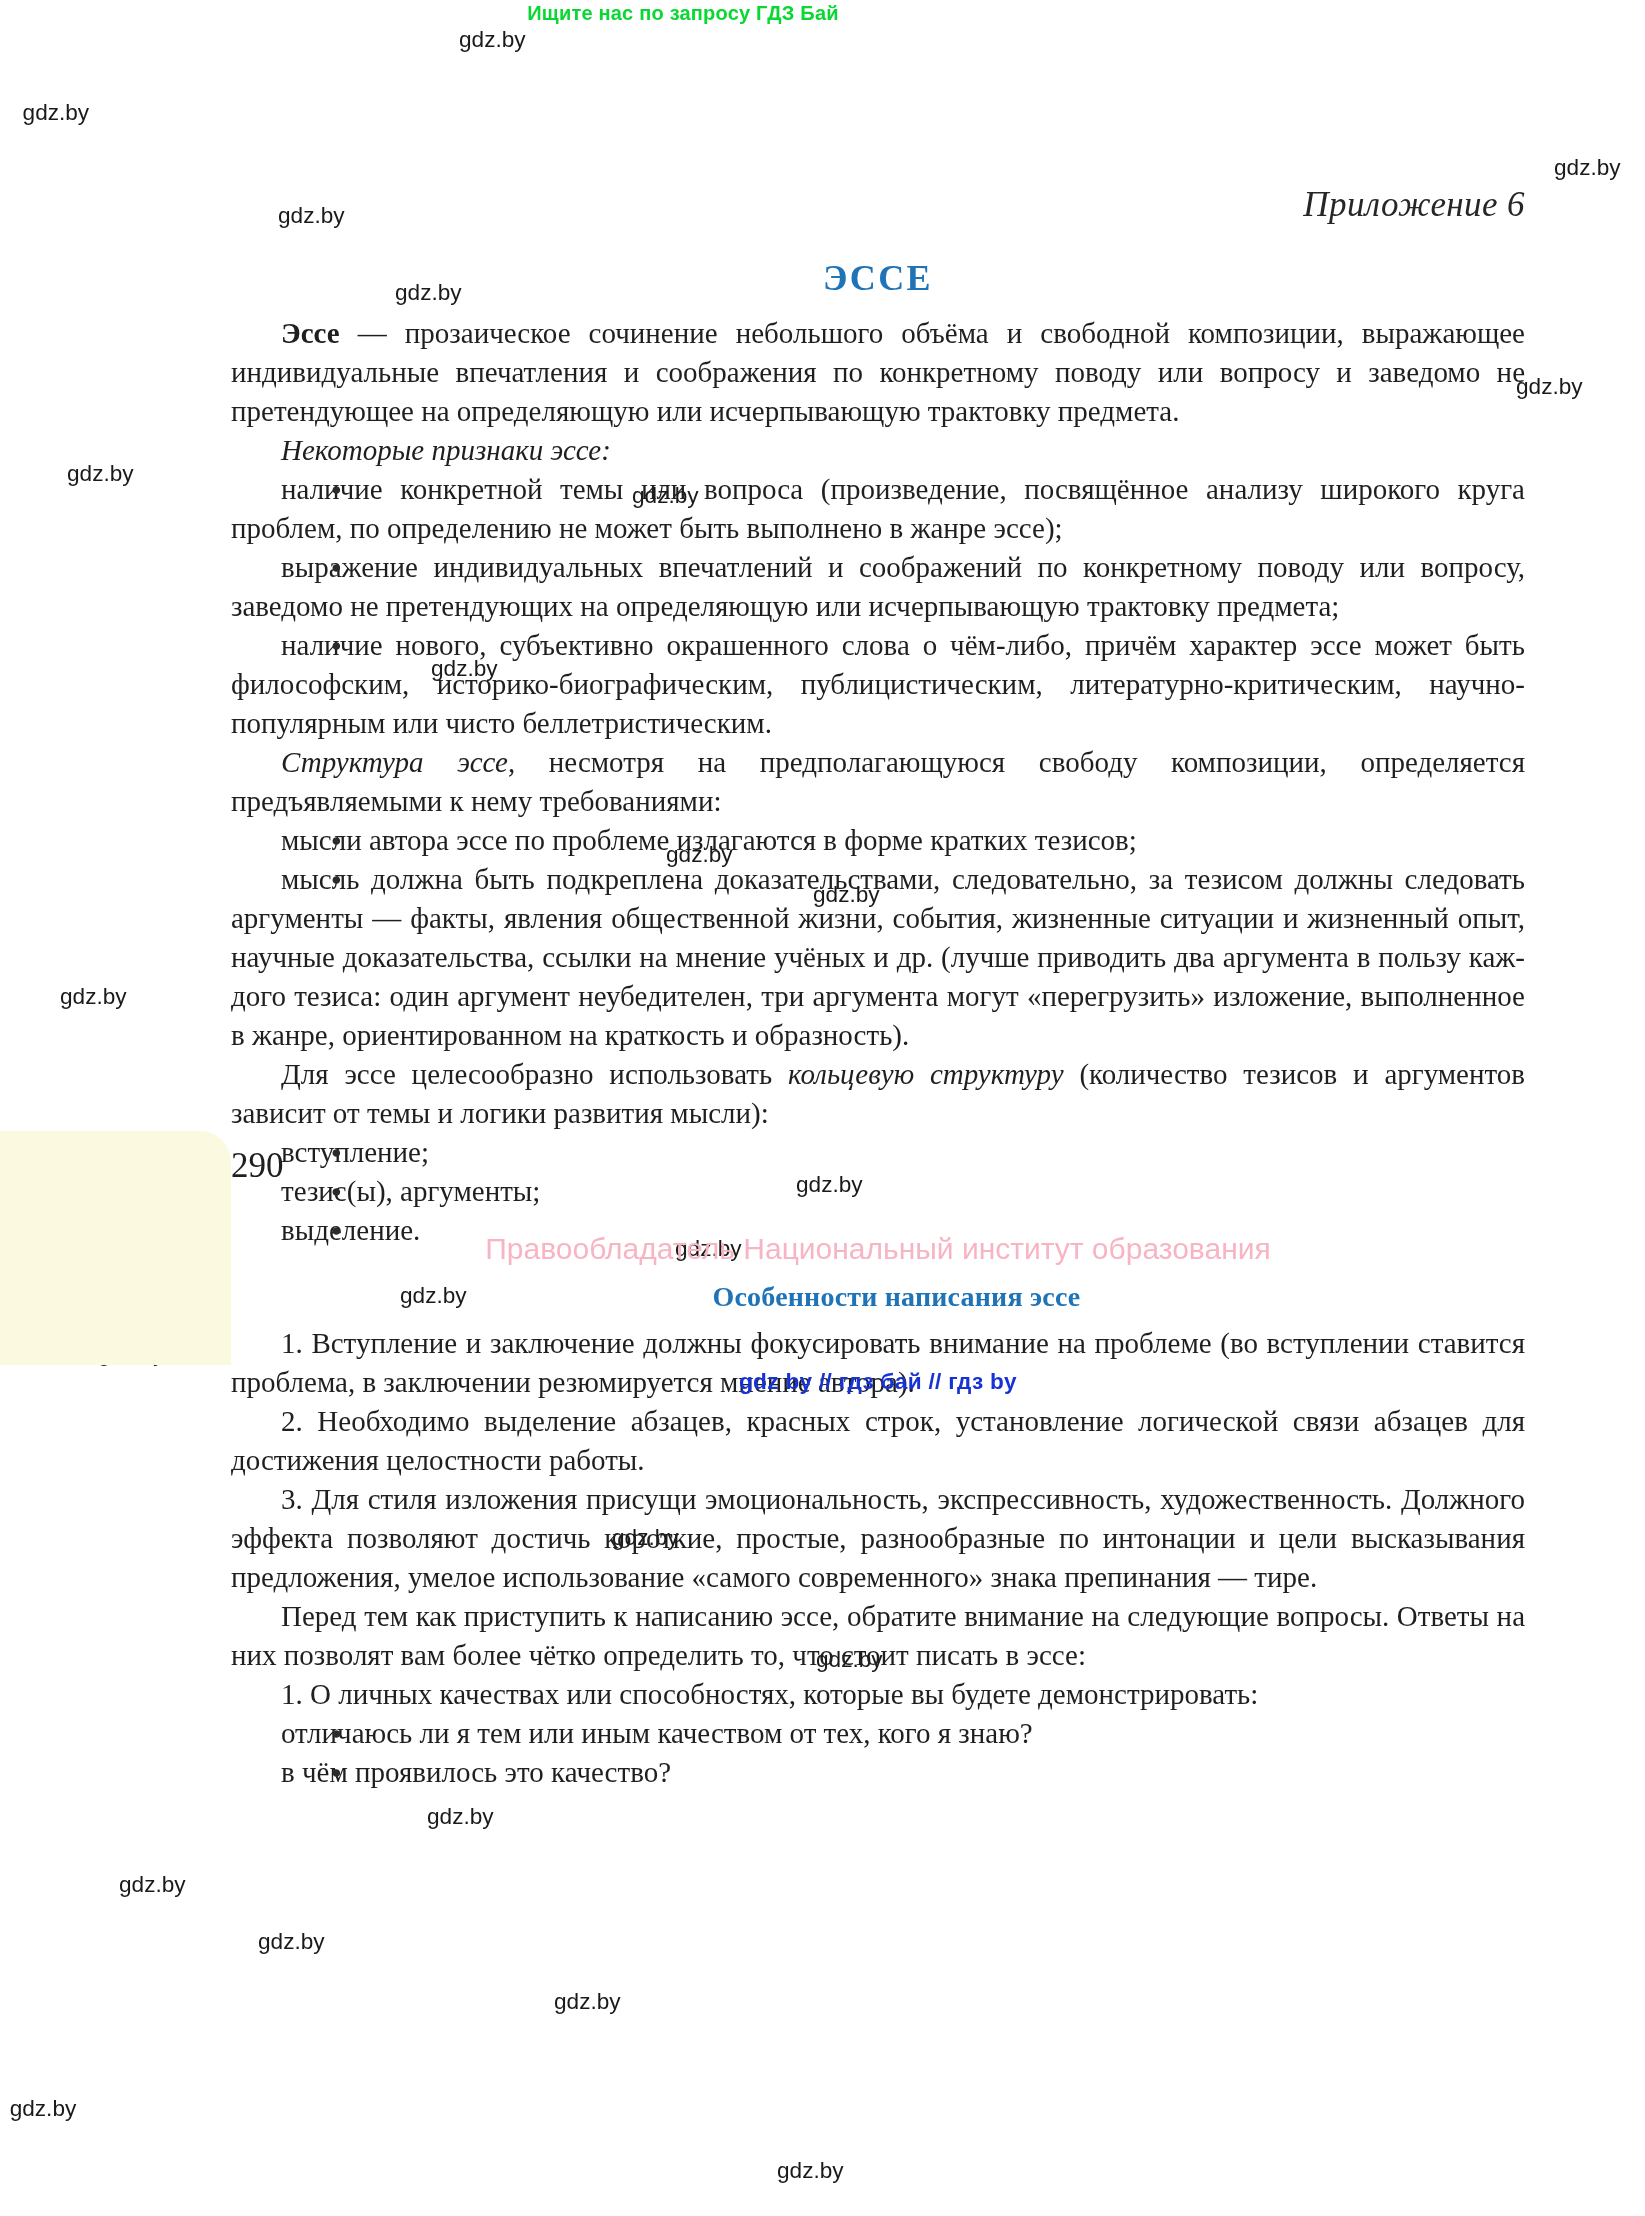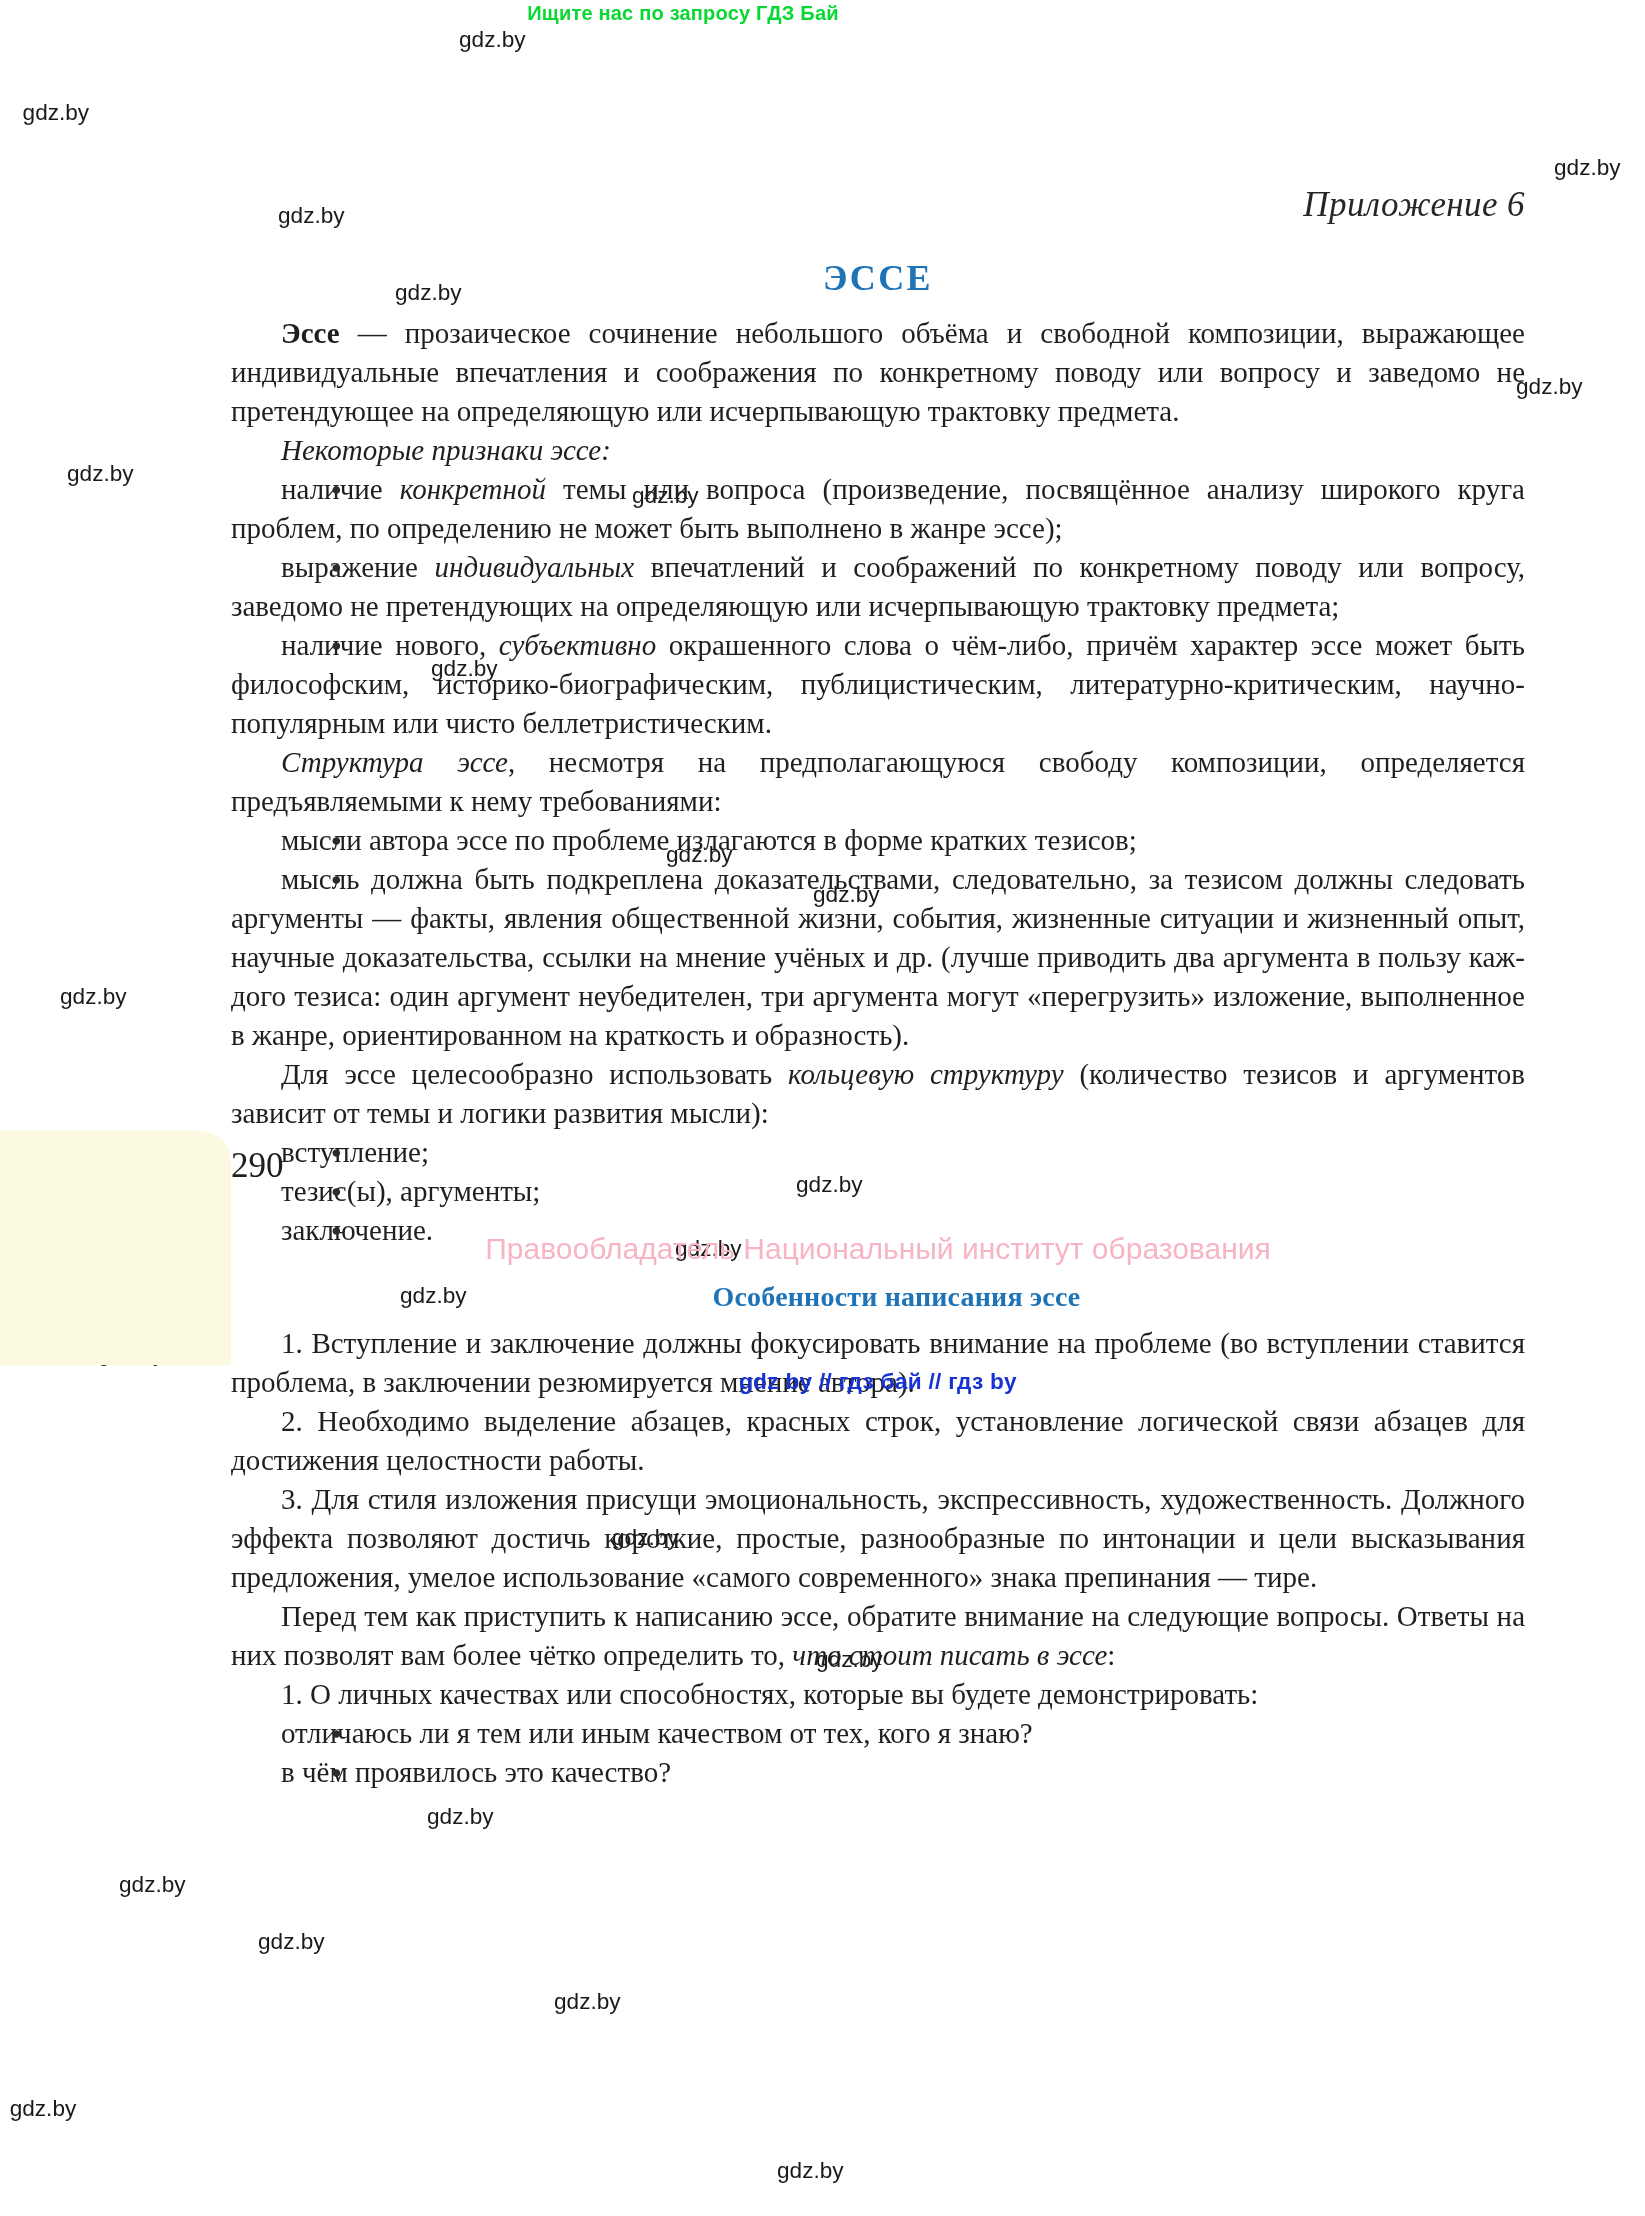--- a/index.html
+++ b/index.html
@@ -71,21 +71,21 @@
     margin: 0;
     font-size: 29px;
     line-height: 39px;
     color: #1f1f1f;
     text-align: justify;
     text-indent: 50px;
     hyphens: manual;
   }
 
   .lead { font-weight: 700; }
-  .it   { font-style: italic; }
+  .it   { }
   .bi   { font-style: italic; font-weight: 400; }
 
   ul.bullets {
     list-style: none;
     margin: 0;
     padding: 0;
   }
   ul.bullets > li {
     position: relative;
     font-size: 29px;
@@ -214,21 +214,21 @@
     <ul class="bullets">
       <li><span>мысли автора эссе по проблеме излагаются в форме кратких тезисов;</span></li>
       <li><span>мысль должна быть подкреплена доказательствами, следовательно, за тезисом должны следовать аргументы — факты, явления общественной жизни, события, жизненные ситуации и жизненный опыт, научные доказательства, ссылки на мнение учёных и др. (лучше приводить два аргумента в пользу каж­дого тезиса: один аргумент неубедителен, три аргумента могут «перегрузить» изложение, выполненное в жанре, ориентированном на краткость и образность).</span></li>
     </ul>
 
     <p class="body"><span>Для эссе целесообразно использовать </span><span class="bi">кольцевую структуру</span><span> (количество тезисов и аргументов зависит от темы и логики развития мысли):</span></p>
 
     <ul class="bullets">
       <li class="short"><span>вступление;</span></li>
       <li class="short"><span>тезис(ы), аргументы;</span></li>
-      <li class="short"><span>заключение.</span></li>
+      <li class="short"><span>выделение.</span></li>
     </ul>
 
     <div class="sub-heading">Особенности написания эссе</div>
 
     <p class="body">1. Вступление и заключение должны фокусировать внимание на проблеме (во вступлении ставится проблема, в заключении резюмируется мнение автора).</p>
     <p class="body">2. Необходимо выделение абзацев, красных строк, установление логической связи абзацев для достижения целостности работы.</p>
     <p class="body">3. Для стиля изложения присущи эмоциональность, экспрессивность, худо­жественность. Должного эффекта позволяют достичь короткие, простые, разно­образные по интонации и цели высказывания предложения, умелое использование «самого современного» знака препинания — тире.</p>
 
     <p class="body"><span>Перед тем как приступить к написанию эссе, обратите внимание на сле­дующие вопросы. Ответы на них позволят вам более чётко определить то, </span><span class="it">что стоит писать в эссе</span><span>:</span></p>
 

